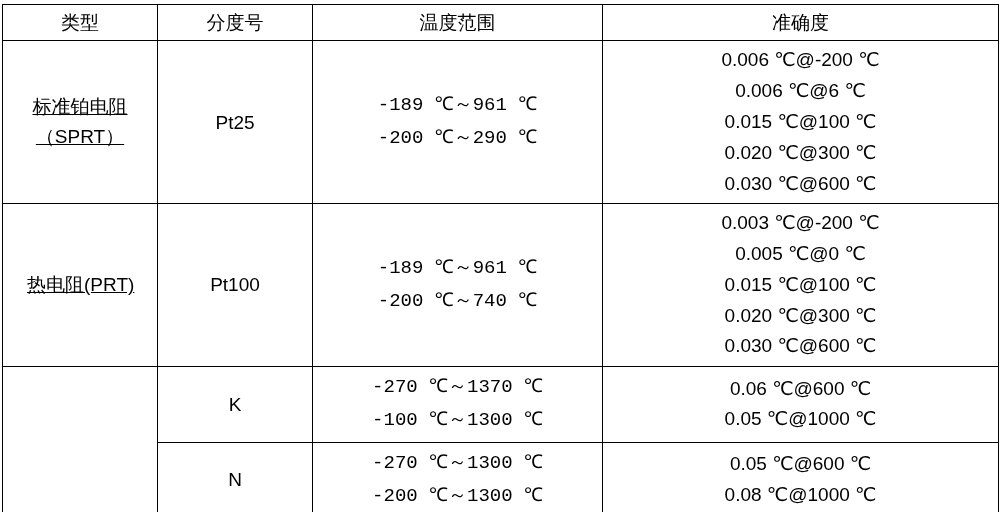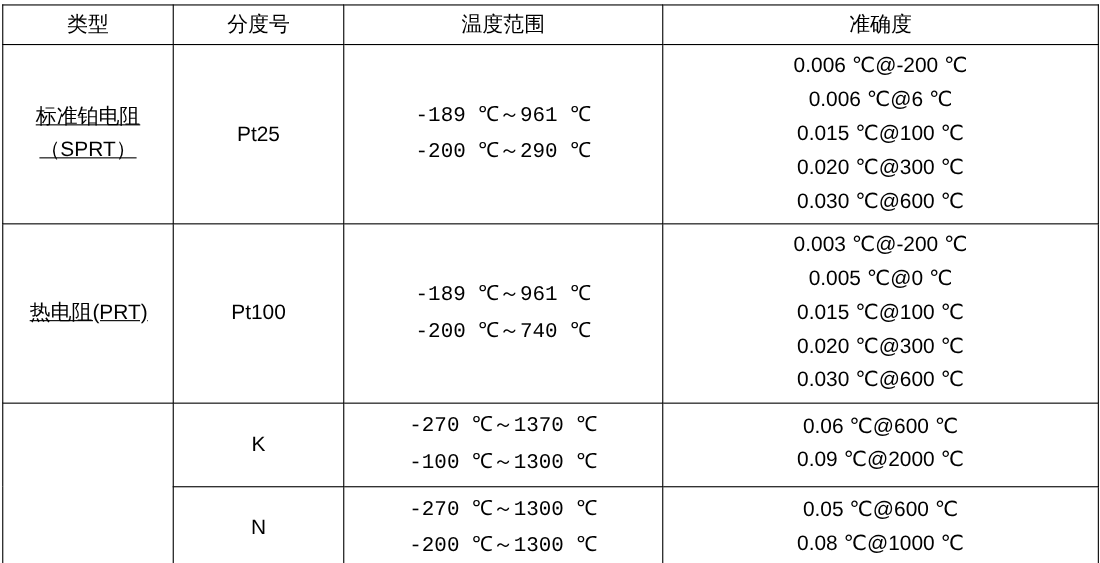--- a/index.html
+++ b/index.html
@@ -136,21 +136,21 @@
         </td>
         <td>
           <span class="grade-text">K</span>
         </td>
         <td class="cell-lines">
           <div class="range-line">-270 ℃～1370 ℃</div>
           <div class="range-line">-100 ℃～1300 ℃</div>
         </td>
         <td class="cell-lines">
           <div class="acc-line">0.06 ℃@600 ℃</div>
-          <div class="acc-line">0.09 ℃@2000 ℃</div>
+          <div class="acc-line">0.05 ℃@1000 ℃</div>
         </td>
       </tr>
 
       <tr>
         <td>
           <span class="grade-text">N</span>
         </td>
         <td class="cell-lines">
           <div class="range-line">-270 ℃～1300 ℃</div>
           <div class="range-line">-200 ℃～1300 ℃</div>

